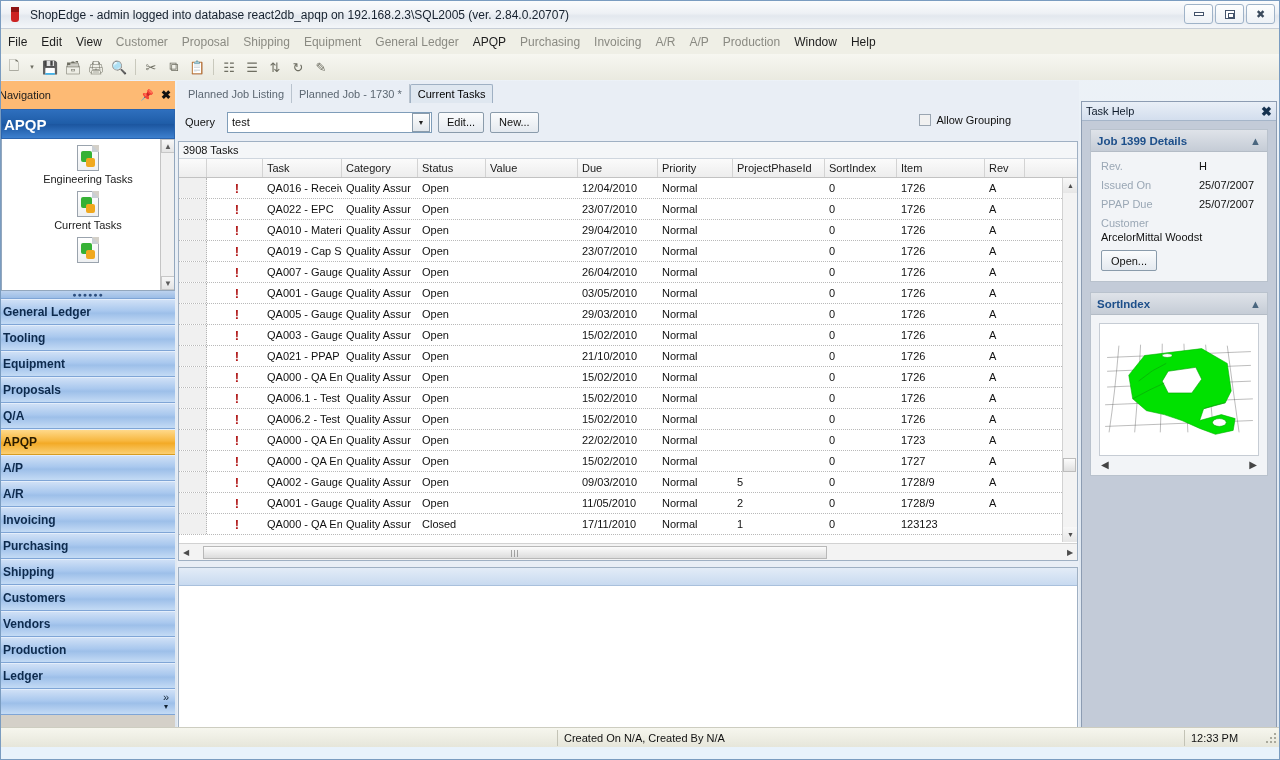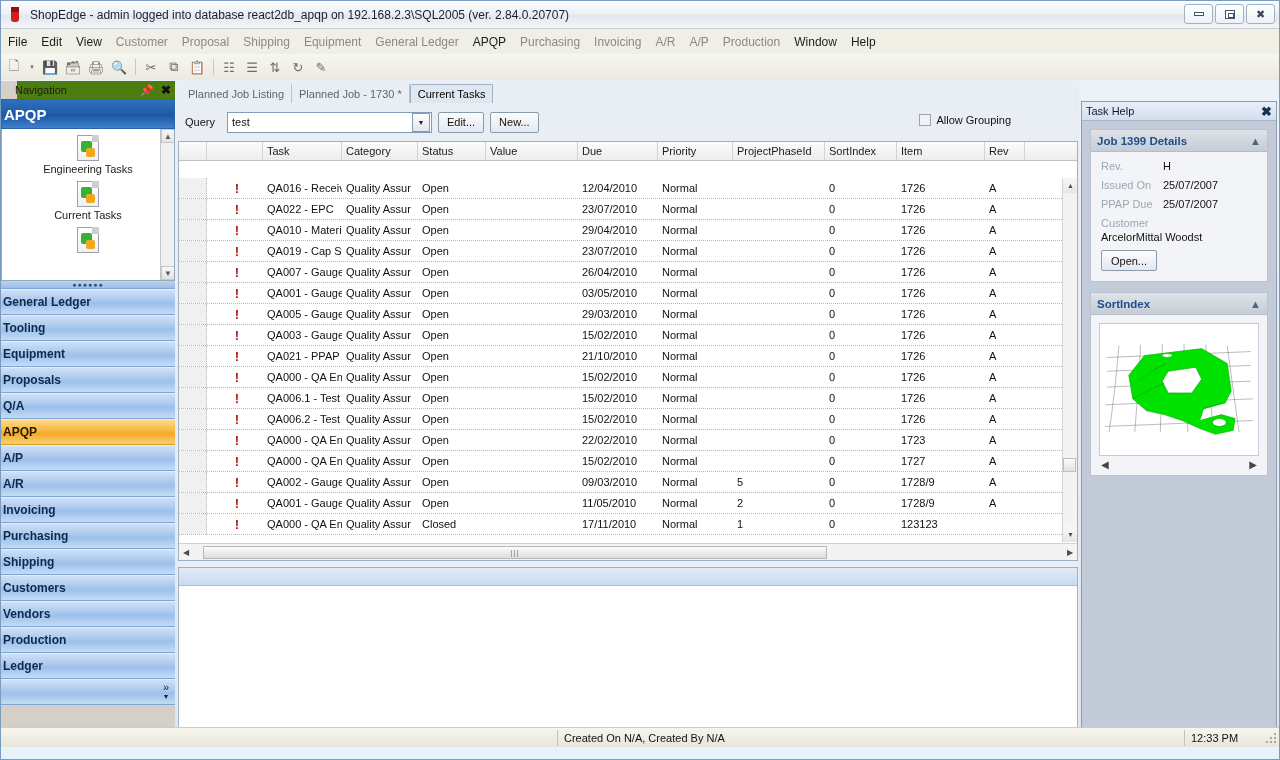--- a/index.html
+++ b/index.html
@@ -75,23 +75,23 @@
     font-size: 13px; color: #6e6e62; position: relative;
   }
   .tsep { width: 1px; height: 16px; background: #c9c9bd; margin: 0 4px; }
 
   
   .navpanel {
     position: absolute; left: 0; top: 80px; width: 174px; height: 648px;
     background: #d4d0c8;
   }
   .nav-header {
-    height: 18px; background: #4d7c0f;
+    height: 28px; background: #fdba74;
     display: flex; align-items: center; justify-content: space-between;
-    padding: 0 4px 0 2px; color: #1c1c1c; font-size: 11px; margin-left: 16px;
+    padding: 0 4px 0 2px; color: #1c1c1c; font-size: 11px;
   }
   .nav-header .hicons { display: flex; gap: 7px; align-items: center; }
   .nav-header .pin { font-size: 11px; color: #222; }
   .nav-header .xc { font-size: 12px; font-weight: bold; color: #111; }
 
   .nav-title {
     height: 30px; margin-top: 0px;
     background: linear-gradient(#2e6fbe 0%, #1f5da8 48%, #1c56a0 52%, #3d80ce 100%);
     border: 1px solid #2a64ae;
     display: flex; align-items: center; padding-left: 2px;
@@ -288,21 +288,21 @@
   .dockbody { padding: 8px 8px 0 8px; }
   .card { background: #f2f4f7; border: 1px solid #b9c2cd; }
   .card-head {
     height: 22px; background: linear-gradient(#dfe3e9, #c5ccd6);
     border-bottom: 1px solid #b4bcc6;
     display: flex; align-items: center; justify-content: space-between;
     padding: 0 6px; font-size: 11.5px; font-weight: bold; color: #1d4f8a;
   }
   .card-head .collapse { color: #4a667f; font-size: 11px; }
   .card-body { padding: 8px 10px 10px 10px; }
-  .fld { display: flex; margin-bottom: 7px; font-size: 11px; }
+  .fld { display: flex; margin-bottom: 7px; font-size: 11px; gap: 36px; }
   .fld .k { color: #9aa7b5; min-width: 62px; }
   .fld .v { color: #111; }
   .fld.stack { display: block; }
   .fld.stack .k { display: block; margin-bottom: 2px; }
   .openbtn {
     margin-top: 4px; width: 56px; height: 21px;
     background: linear-gradient(#fbfcfd, #e4e9ef);
     border: 1px solid #8a9bab; border-radius: 2px;
     display: flex; align-items: center; justify-content: center;
     font-size: 11px; color: #111;
@@ -497,20 +497,21 @@
       </div>
       <div class="sbtn">Edit...</div>
       <div class="sbtn">New...</div>
       <div class="grouping">
         <span class="cbox"></span>
         <span>Allow Grouping</span>
       </div>
     </div>
 
     <div class="gridwrap">
+      <div class="gridcount">3908 Tasks</div>
       <div class="gridhead">
         <div class="gh" style="width:28px"></div>
         <div class="gh" style="width:56px"></div>
         <div class="gh" style="width:79px">Task</div>
         <div class="gh" style="width:76px">Category</div>
         <div class="gh" style="width:68px">Status</div>
         <div class="gh" style="width:92px">Value</div>
         <div class="gh" style="width:80px">Due</div>
         <div class="gh" style="width:75px">Priority</div>
         <div class="gh" style="width:92px">ProjectPhaseId</div>

